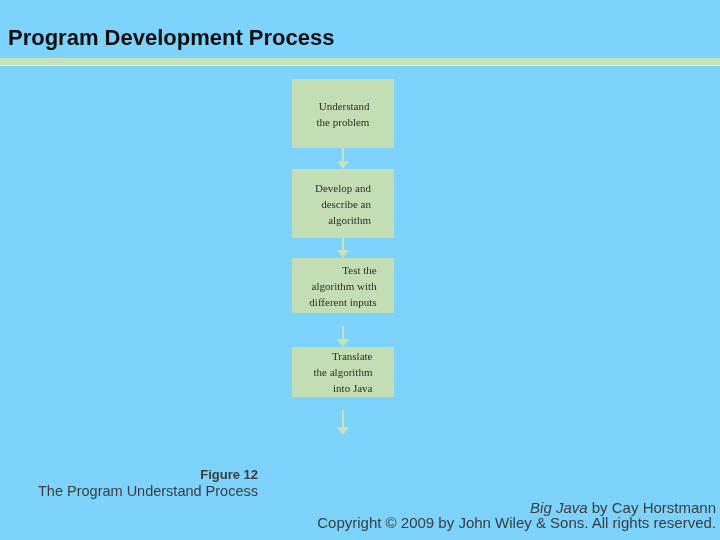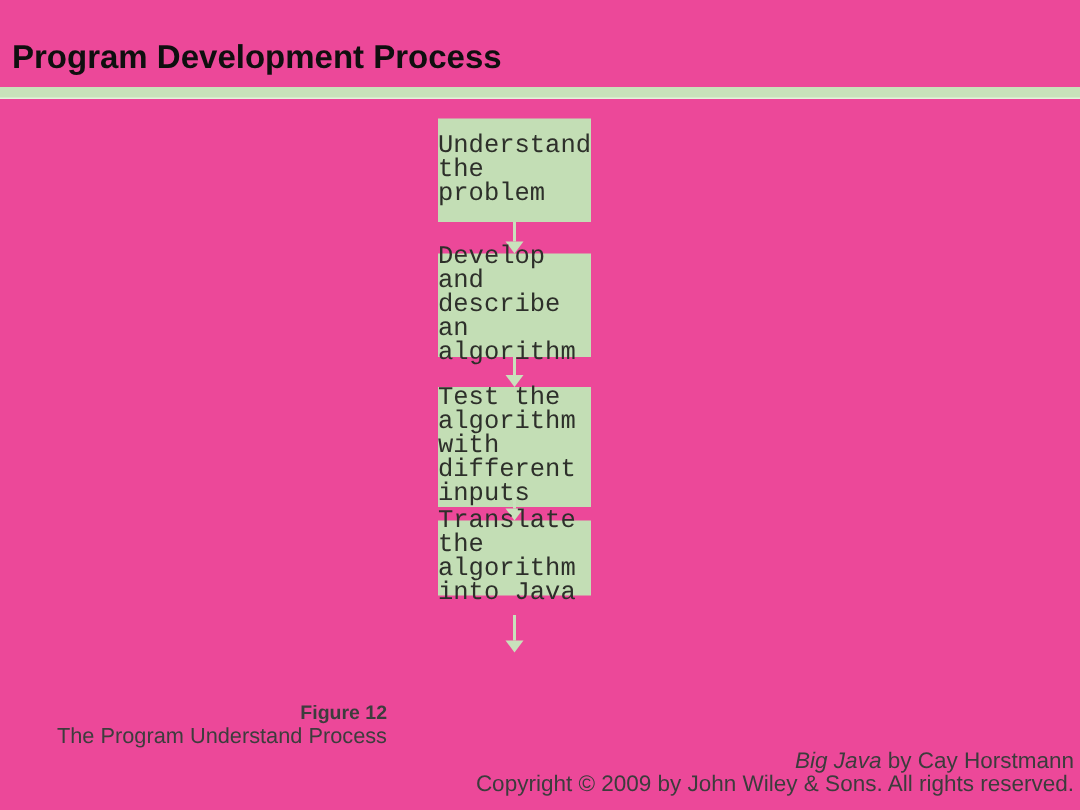--- a/index.html
+++ b/index.html
@@ -1,20 +1,20 @@
 <!DOCTYPE html>
 <html><head>
 <meta charset="utf-8">
 <style>
   html, body { margin: 0; padding: 0; }
   .slide {
     position: relative;
     width: 720px;
     height: 540px;
-    background: #ec4899;
+    background: #7dd3fc;
     overflow: hidden;
     font-family: "Liberation Sans", sans-serif;
   }
 
   
   .slide-title {
     position: absolute;
     left: 8px;
     top: 25px;
     font-size: 22px;
@@ -35,30 +35,30 @@
 
   
   .flow-box {
     position: absolute;
     left: 292px;
     width: 102px;
     background: #c3deb5;
     display: flex;
     align-items: center;
     justify-content: center;
-    text-align: left;
-    font-family: Liberation Mono, monospace;
-    font-size: 17px;
+    text-align: right;
+    font-family: Liberation Serif, serif;
+    font-size: 11px;
     line-height: 16px;
     color: #2d2f2a;
     white-space: pre-line;
   }
   .step-1 { top: 79px;  height: 69px; }
   .step-2 { top: 169px; height: 69px; }
-  .step-3 { top: 258px; height: 80px; }
+  .step-3 { top: 258px; height: 55px; }
   .step-4 { top: 347px; height: 50px; }
   .step-5 { top: 435px; height: 70px; }
 
   
   .flow-arrow {
     position: absolute;
     left: 292px;
     width: 102px;
     display: flex;
     flex-direction: column;

